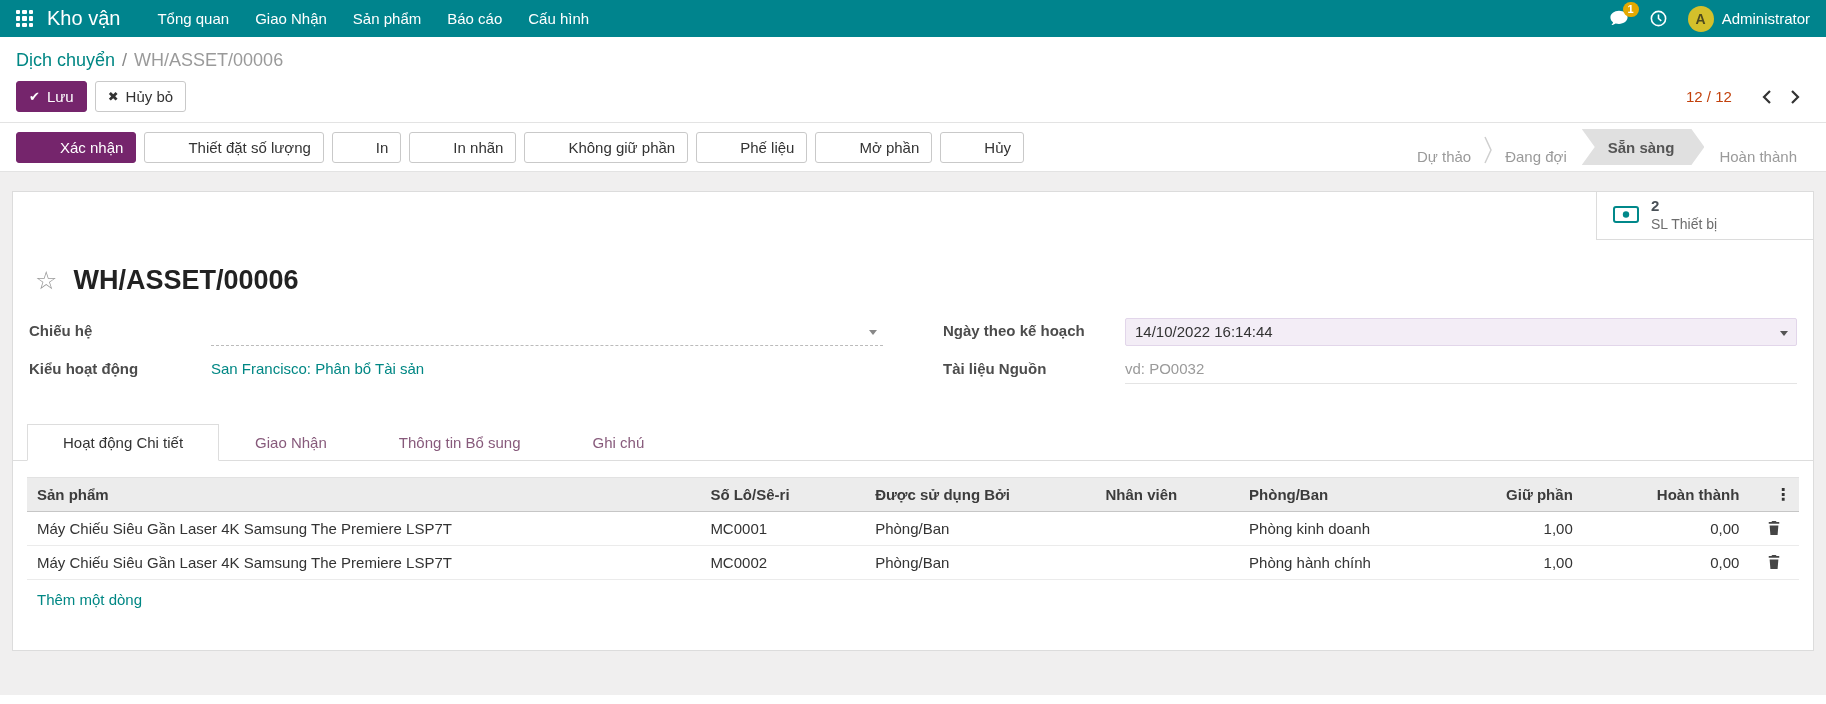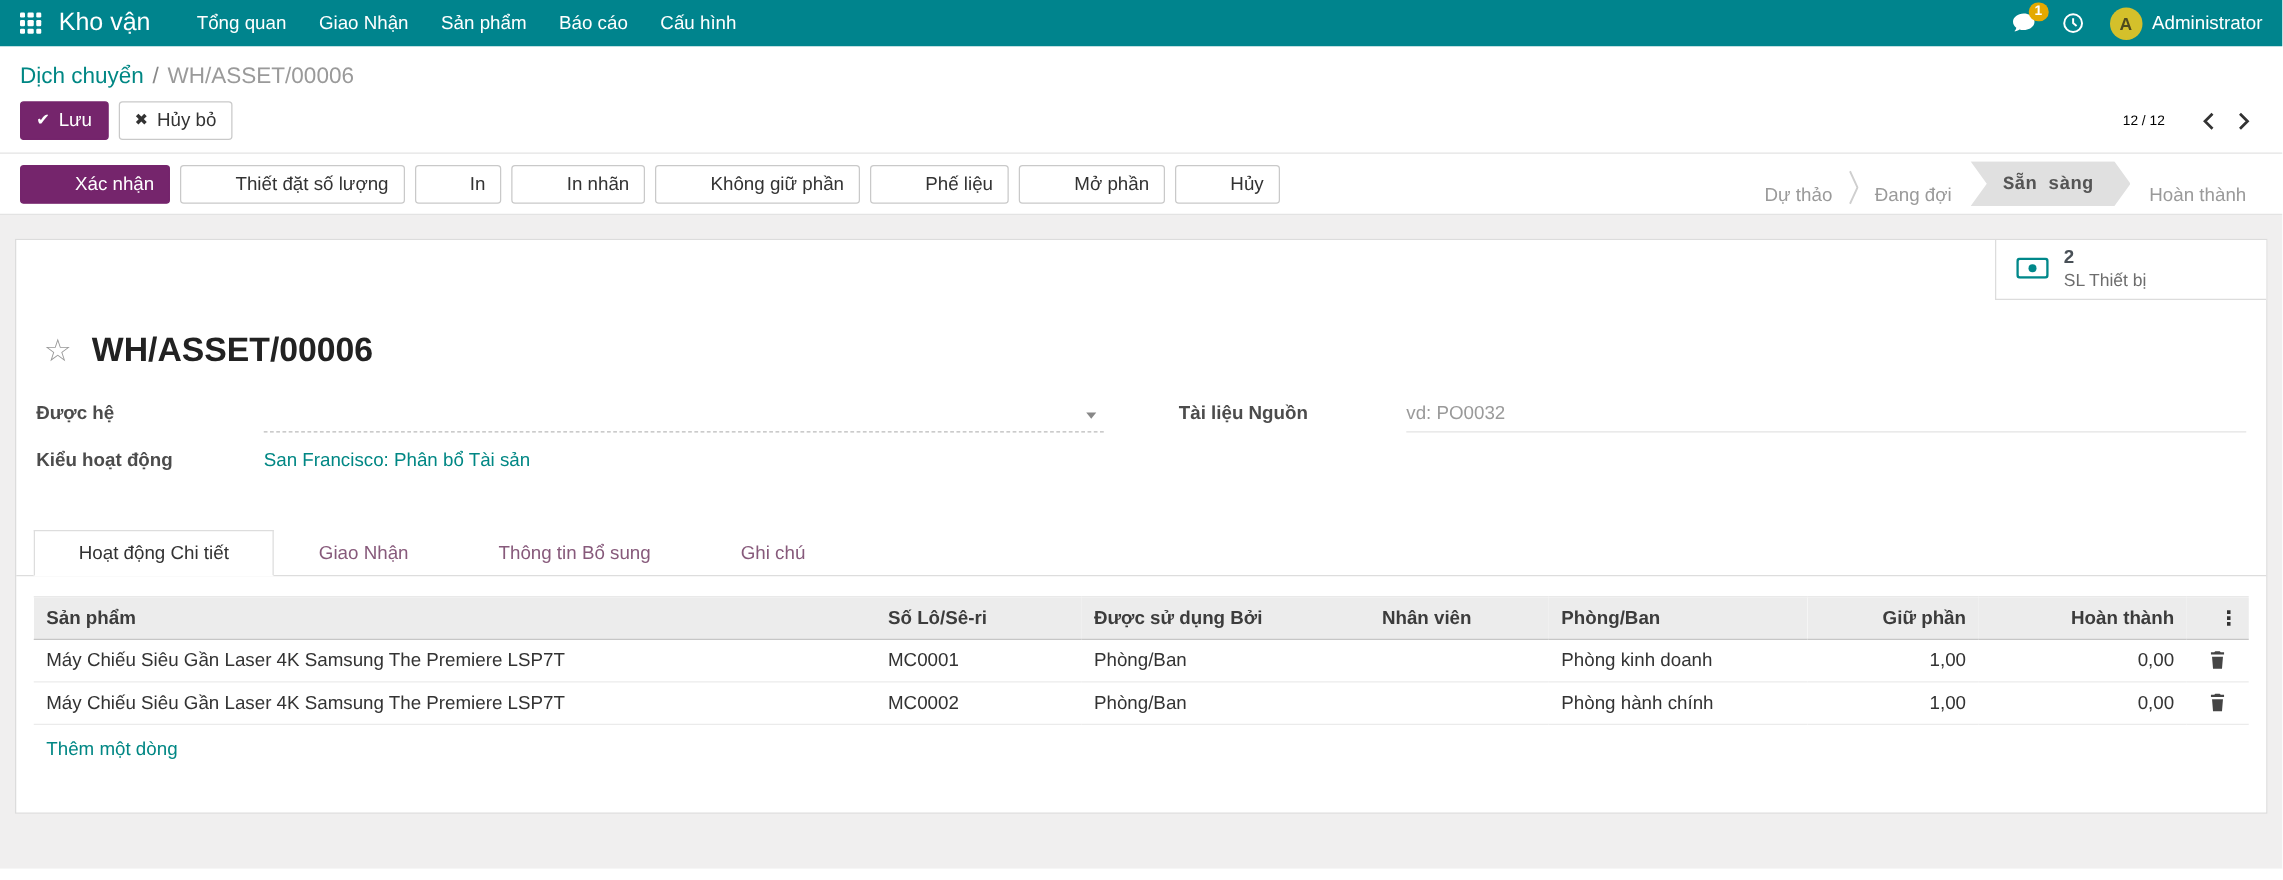--- a/index.html
+++ b/index.html
@@ -45,33 +45,33 @@
 
   
   .actions-row{display:flex;align-items:center;padding:8px 18px 10px 16px;}
   .btn{display:inline-flex;align-items:center;gap:7px;height:31px;padding:0 12px;
        font-size:15px;border-radius:3px;cursor:pointer;font-family:inherit;white-space:nowrap;}
   .btn-primary{background:var(--primary-button);border:1px solid var(--primary-button);color:#fff;}
   .btn-default{background:#fff;border:1px solid #c9c9c9;color:#333;}
   .actions-row .btn + .btn{margin-left:8px;}
   .btn-icon{font-size:13px;font-family:"DejaVu Sans",sans-serif;line-height:1;}
   .pager{margin-left:auto;display:flex;align-items:center;gap:22px;}
-  .pager-text{font-size:11px;color:#000000;text-align:center;}
+  .pager-text{font-size:15px;color:#c2410c;text-align:center;}
   .pager-btn{background:none;border:none;cursor:pointer;padding:4px 7px;
              display:inline-flex;align-items:center;}
 
   
   .statusbar{display:flex;align-items:center;border-top:1px solid #e3e3e3;
              border-bottom:1px solid #e3e3e3;padding:6px 16px;background:#fff;}
   .statusbar .btn{margin-right:8px;padding-left:43px;}
   .states{margin-left:auto;display:flex;align-items:flex-end;color:#9a9a9a;font-size:15px;}
   .state{padding:0 13px;cursor:pointer;white-space:nowrap;}
   .state.active{background:var(--state-active-bg);color:#555;font-weight:bold;height:36px;
                 display:flex;align-items:center;padding:0 30px 0 26px;margin:0 2px;
-                clip-path:polygon(0 0,calc(100% - 13px) 0,100% 50%,calc(100% - 13px) 100%,0 100%,13px 50%);font-family:Liberation Mono, monospace;}
+                clip-path:polygon(0 0,calc(100% - 13px) 0,100% 50%,calc(100% - 13px) 100%,0 100%,13px 50%);}
   .state-sep{flex:none;display:flex;align-items:center;}
 
   
   .content-bg{background:var(--page-gray);padding:19px 12px 44px;}
   .sheet{background:#fff;border:1px solid #dcdcdc;position:relative;height:460px;}
   .stat-area{position:absolute;top:0;right:0;display:flex;}
   .stat-btn{width:217px;height:48px;background:#fff;border:none;border-left:1px solid #dcdcdc;
             border-bottom:1px solid #dcdcdc;display:flex;align-items:center;gap:12px;
             padding:0 16px;cursor:pointer;font-family:inherit;text-align:left;}
   .stat-text{display:flex;flex-direction:column;line-height:1.25;}
@@ -239,32 +239,39 @@
       </div>
 
       <div class="title-row">
         <span class="star">☆</span>
         <h1 class="title">WH/ASSET/00006</h1>
       </div>
 
       <div class="fields">
         <div class="col">
           <div class="field-row">
-            <label>Được hệ</label>
+            <label>Chiếu hệ</label>
             <div class="field-value m2o-empty">
               <span></span>
               <span class="caret"></span>
             </div>
           </div>
           <div class="field-row">
             <label>Kiểu hoạt động</label>
             <div class="field-value link-value">San Francisco: Phân bổ Tài sản</div>
           </div>
         </div>
         <div class="col">
+          <div class="field-row">
+            <label>Ngày theo kế hoạch</label>
+            <div class="field-value date-field">
+              <span>14/10/2022 16:14:44</span>
+              <span class="caret dark"></span>
+            </div>
+          </div>
           <div class="field-row">
             <label>Tài liệu Nguồn</label>
             <div class="field-value placeholder-field">vd: PO0032</div>
           </div>
         </div>
       </div>
 
       <div class="tabs">
         <span class="tab active">Hoạt động Chi tiết</span>
         <span class="tab">Giao Nhận</span>

